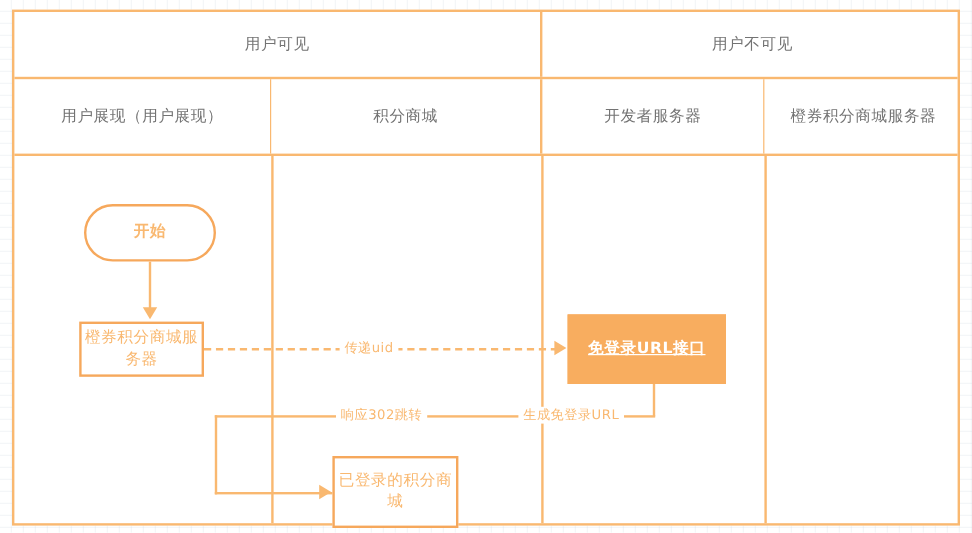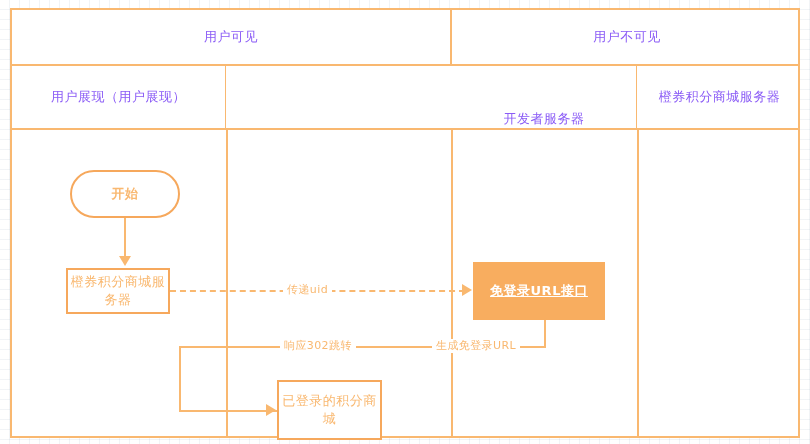--- a/index.html
+++ b/index.html
@@ -50,31 +50,31 @@
   .lane-row-mid { top: 56px; height: 64px; border-bottom: 2px solid #f9b870; }
 
   .group-cell, .lane-cell {
     position: absolute;
     top: 0;
     height: 100%;
     box-sizing: border-box;
     display: flex;
     align-items: center;
     justify-content: center;
-    color: #8b5cf6;
+    color: #737373;
     font-size: 13px;
     letter-spacing: 0.5px;
     white-space: nowrap;
   }
   .group-cell.g0 { left: 0;     width: 440px; border-right: 2px solid #f9b870; }
   .group-cell.g1 { left: 440px; width: 350px; }
 
   .lane-cell.l0 { left: 0;     width: 214px; border-right: 1.5px solid #f9b870; }
   .lane-cell.l1 { left: 214px; width: 226px; border-right: 2px solid #f9b870; }
-  .lane-cell.l2 { left: 440px; width: 185px; border-right: 1.5px solid #f9b870; align-items: flex-end; }
+  .lane-cell.l2 { left: 440px; width: 185px; border-right: 1.5px solid #f9b870; }
   .lane-cell.l3 { left: 625px; width: 165px; }
 
   
   .col-sep {
     position: absolute;
     top: 120px;
     bottom: 0;
     width: 1.5px;
     background: #f9b870;
   }
@@ -190,20 +190,23 @@
     </div>
     <div class="group-cell g1">
       <span>用户不可见</span>
     </div>
   </div>
 
   <div class="lane-row-mid">
     <div class="lane-cell l0">
       <span>用户展现（用户展现）</span>
     </div>
+    <div class="lane-cell l1">
+      <span>积分商城</span>
+    </div>
     <div class="lane-cell l2">
       <span>开发者服务器</span>
     </div>
     <div class="lane-cell l3">
       <span>橙券积分商城服务器</span>
     </div>
   </div>
 
   <div class="col-sep s0"></div>
   <div class="col-sep s1"></div>

